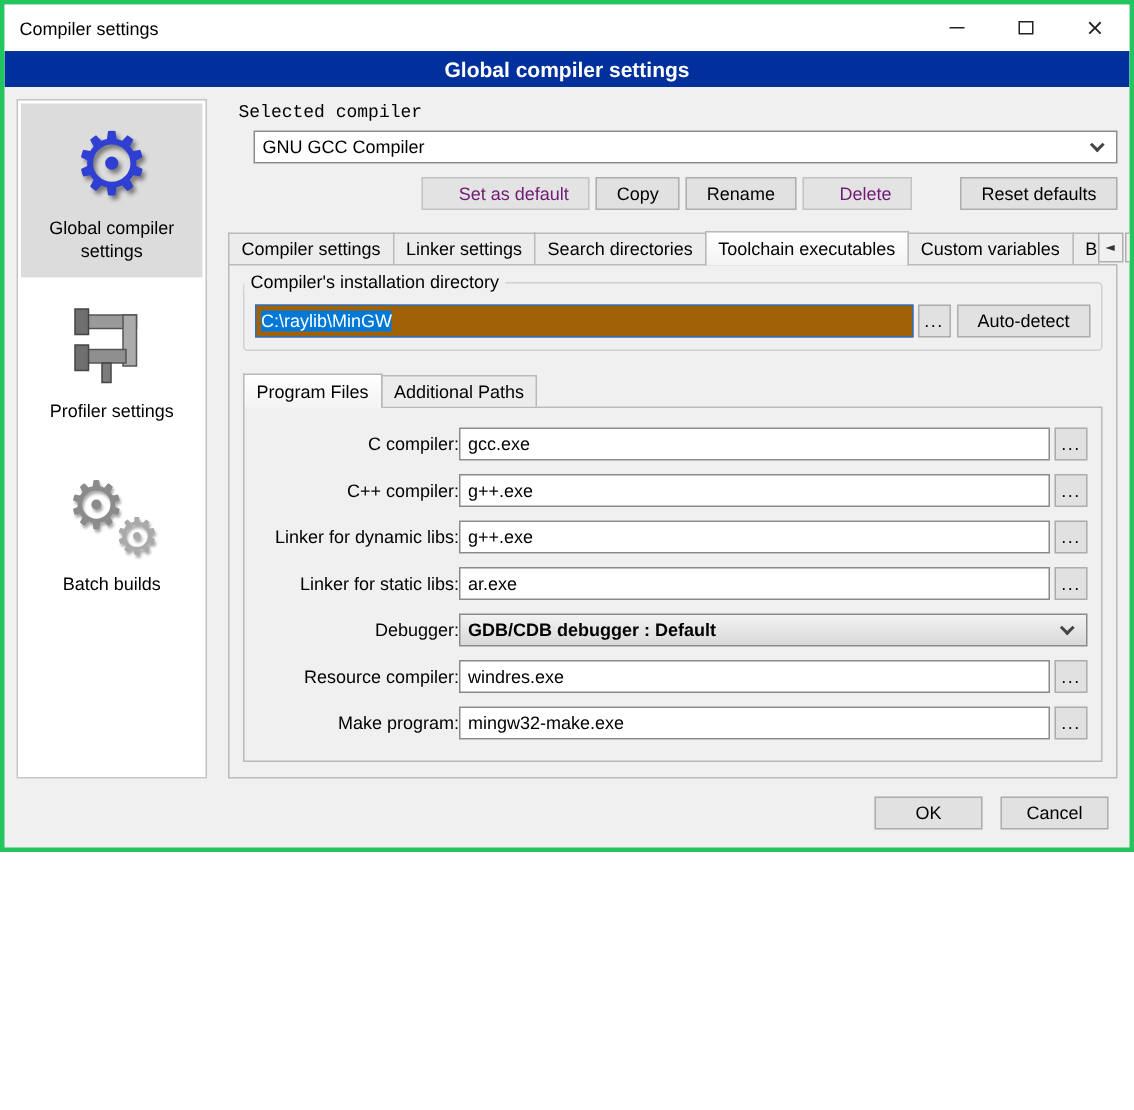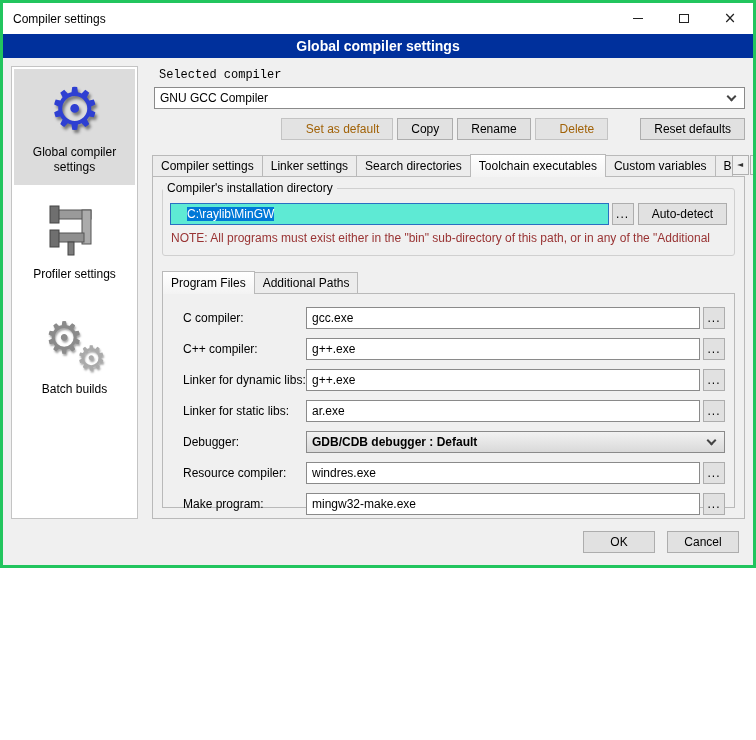--- a/index.html
+++ b/index.html
@@ -33,59 +33,59 @@
   .gears-gray { position:relative; width:64px; height:60px; }
   .gears-gray .g1 { position:absolute; left:2px; top:-4px; font-family:"DejaVu Sans", sans-serif; font-size:44px; color:#8b8b8b; text-shadow:1px 2px 2px rgba(0,0,0,0.35); }
   .gears-gray .g2 { position:absolute; right:0px; bottom:-2px; font-family:"DejaVu Sans", sans-serif; font-size:34px; color:#aaaaaa; text-shadow:1px 2px 2px rgba(0,0,0,0.35); }
 
   
   .main { flex:1; display:flex; flex-direction:column; min-width:0; }
   .sel-label { margin:2px 0 5px 7px;font-family:Liberation Mono, monospace; }
   .combo { height:22px; border:1px solid #8a8a8a; background:#fff; display:flex; align-items:center; padding-left:5px; cursor:default; }
   .combo .combo-text { flex:1; overflow:hidden; white-space:nowrap; }
   .chev { width:7px; height:7px; border-right:2px solid #444; border-bottom:2px solid #444; transform:rotate(45deg); margin:-3px 9px 0 6px; flex:none; }
-  .combo-top { margin-left:2px;align-items:center; }
+  .combo-top { margin-left:17px;align-items:center; }
   .combo-gray { background:linear-gradient(#f2f2f2,#d9d9d9); }
 
   .btnrow { display:flex; margin:9px 0 0 0; }
   .btn { height:22px; background:#e1e1e1; border:1px solid #adadad; font-family:"Liberation Sans",sans-serif; font-size:12px; padding:0 13px; cursor:default; }
-  .btn.disabled { color:#a16207; border-color:#c3c3c3; background:#e3e3e3;padding-left:24px; }
+  .btn.disabled { color:#701a75; border-color:#c3c3c3; background:#e3e3e3;padding-left:24px; }
   .btn-setdefault { margin-left:auto; }
   .btn-copy, .btn-rename, .btn-delete { margin-left:4px; }
   .btn-reset { margin-left:32px; }
 
   
   .tabstrip { display:flex; align-items:flex-end; margin-top:13px; position:relative; z-index:2; height:23px; }
   .tab { background:#ececec; border:1px solid #b9b9b9; border-bottom:none; height:21px; padding:3px 8px 0 8px; margin-right:-1px; white-space:nowrap; cursor:default; }
   .tab.active { background:linear-gradient(#ffffff,#f3f3f3); height:23px; margin-bottom:-1px; padding-top:4px; position:relative; z-index:3; }
   .tab.clip { width:35px; overflow:hidden; }
   .tab-scroll { margin-left:auto; display:flex; gap:1px; padding-bottom:1px; }
   .tab-scroll .sbtn { width:17px; height:20px; background:#f0f0f0; border:1px solid #b0b0b0; font-family:"DejaVu Sans",sans-serif; font-size:8px; line-height:18px; text-align:center; color:#333; cursor:default; }
 
   
   .tab-panel { flex:1; border:1px solid #b9b9b9; background:#f0f0f0; padding:11px 9px 10px 9px; display:flex; flex-direction:column; min-height:0; }
 
   
   .groupbox { position:relative; border:1px solid #d0d0d0; border-radius:3px; padding:14px 7px 8px 7px; }
   .group-title { position:absolute; top:-8px; left:0; background:#f0f0f0; padding:0 4px; }
   .install-row { display:flex; align-items:center; }
-  .textbox { height:22px; border:1px solid #8a8a8a; background:#5eead4; display:flex; align-items:center; padding:0 16px; overflow:hidden; white-space:nowrap; }
+  .textbox { height:22px; border:1px solid #8a8a8a; background:#a16207; display:flex; align-items:center; padding:0 3px; overflow:hidden; white-space:nowrap; }
   .textbox.focused { border-color:#2a6fc2; }
   .install-row .textbox { flex:1; }
   .sel-text { background:#0078d7; color:#fff; }
   .browse-btn { width:22px; height:22px; padding:0; margin-left:3px; flex:none; letter-spacing:1px; }
   .autodetect-btn { margin-left:4px; flex:none; }
   .note-text { margin:6px 0 2px 1px; color:#993333; white-space:nowrap; overflow:hidden; }
 
   
   .tabstrip.inner { margin-top:14px; }
   .inner-panel { flex:1; border:1px solid #b9b9b9; background:#f0f0f0; padding:13px 9px 0 20px; min-height:0; }
 
   .frow { display:flex; align-items:center; margin-bottom:9px; }
-  .flabel { width:123px; flex:none; }
+  .flabel { width:123px; flex:none;text-align:right; }
   .frow .tbox { flex:1; height:22px; border:1px solid #8a8a8a; background:#fff; font-family:"Liberation Sans",sans-serif; font-size:12px; padding:0 5px; min-width:0; }
   .frow .combo { flex:1;font-weight:bold; }
 
   
   .footer { height:40px; flex:none; display:flex; justify-content:flex-end; align-items:flex-start; gap:12px; padding:6px 14px 0 0; }
   .footer .btn { width:72px; }
 </style>
 </head>
 <body>
 
@@ -175,21 +175,20 @@
 
         <div class="groupbox">
           <span class="group-title">Compiler's installation directory</span>
           <div class="install-row">
             <div class="textbox focused">
               <span class="sel-text">C:\raylib\MinGW</span>
             </div>
             <button class="btn browse-btn">...</button>
             <button class="btn autodetect-btn">Auto-detect</button>
           </div>
-          <div class="note-text">NOTE: All programs must exist either in the "bin" sub-directory of this path, or in any of the "Additional</div>
         </div>
 
         <div class="tabstrip inner">
           <div class="tab active">Program Files</div>
           <div class="tab">Additional Paths</div>
         </div>
 
         <div class="inner-panel">
 
           <div class="frow">

